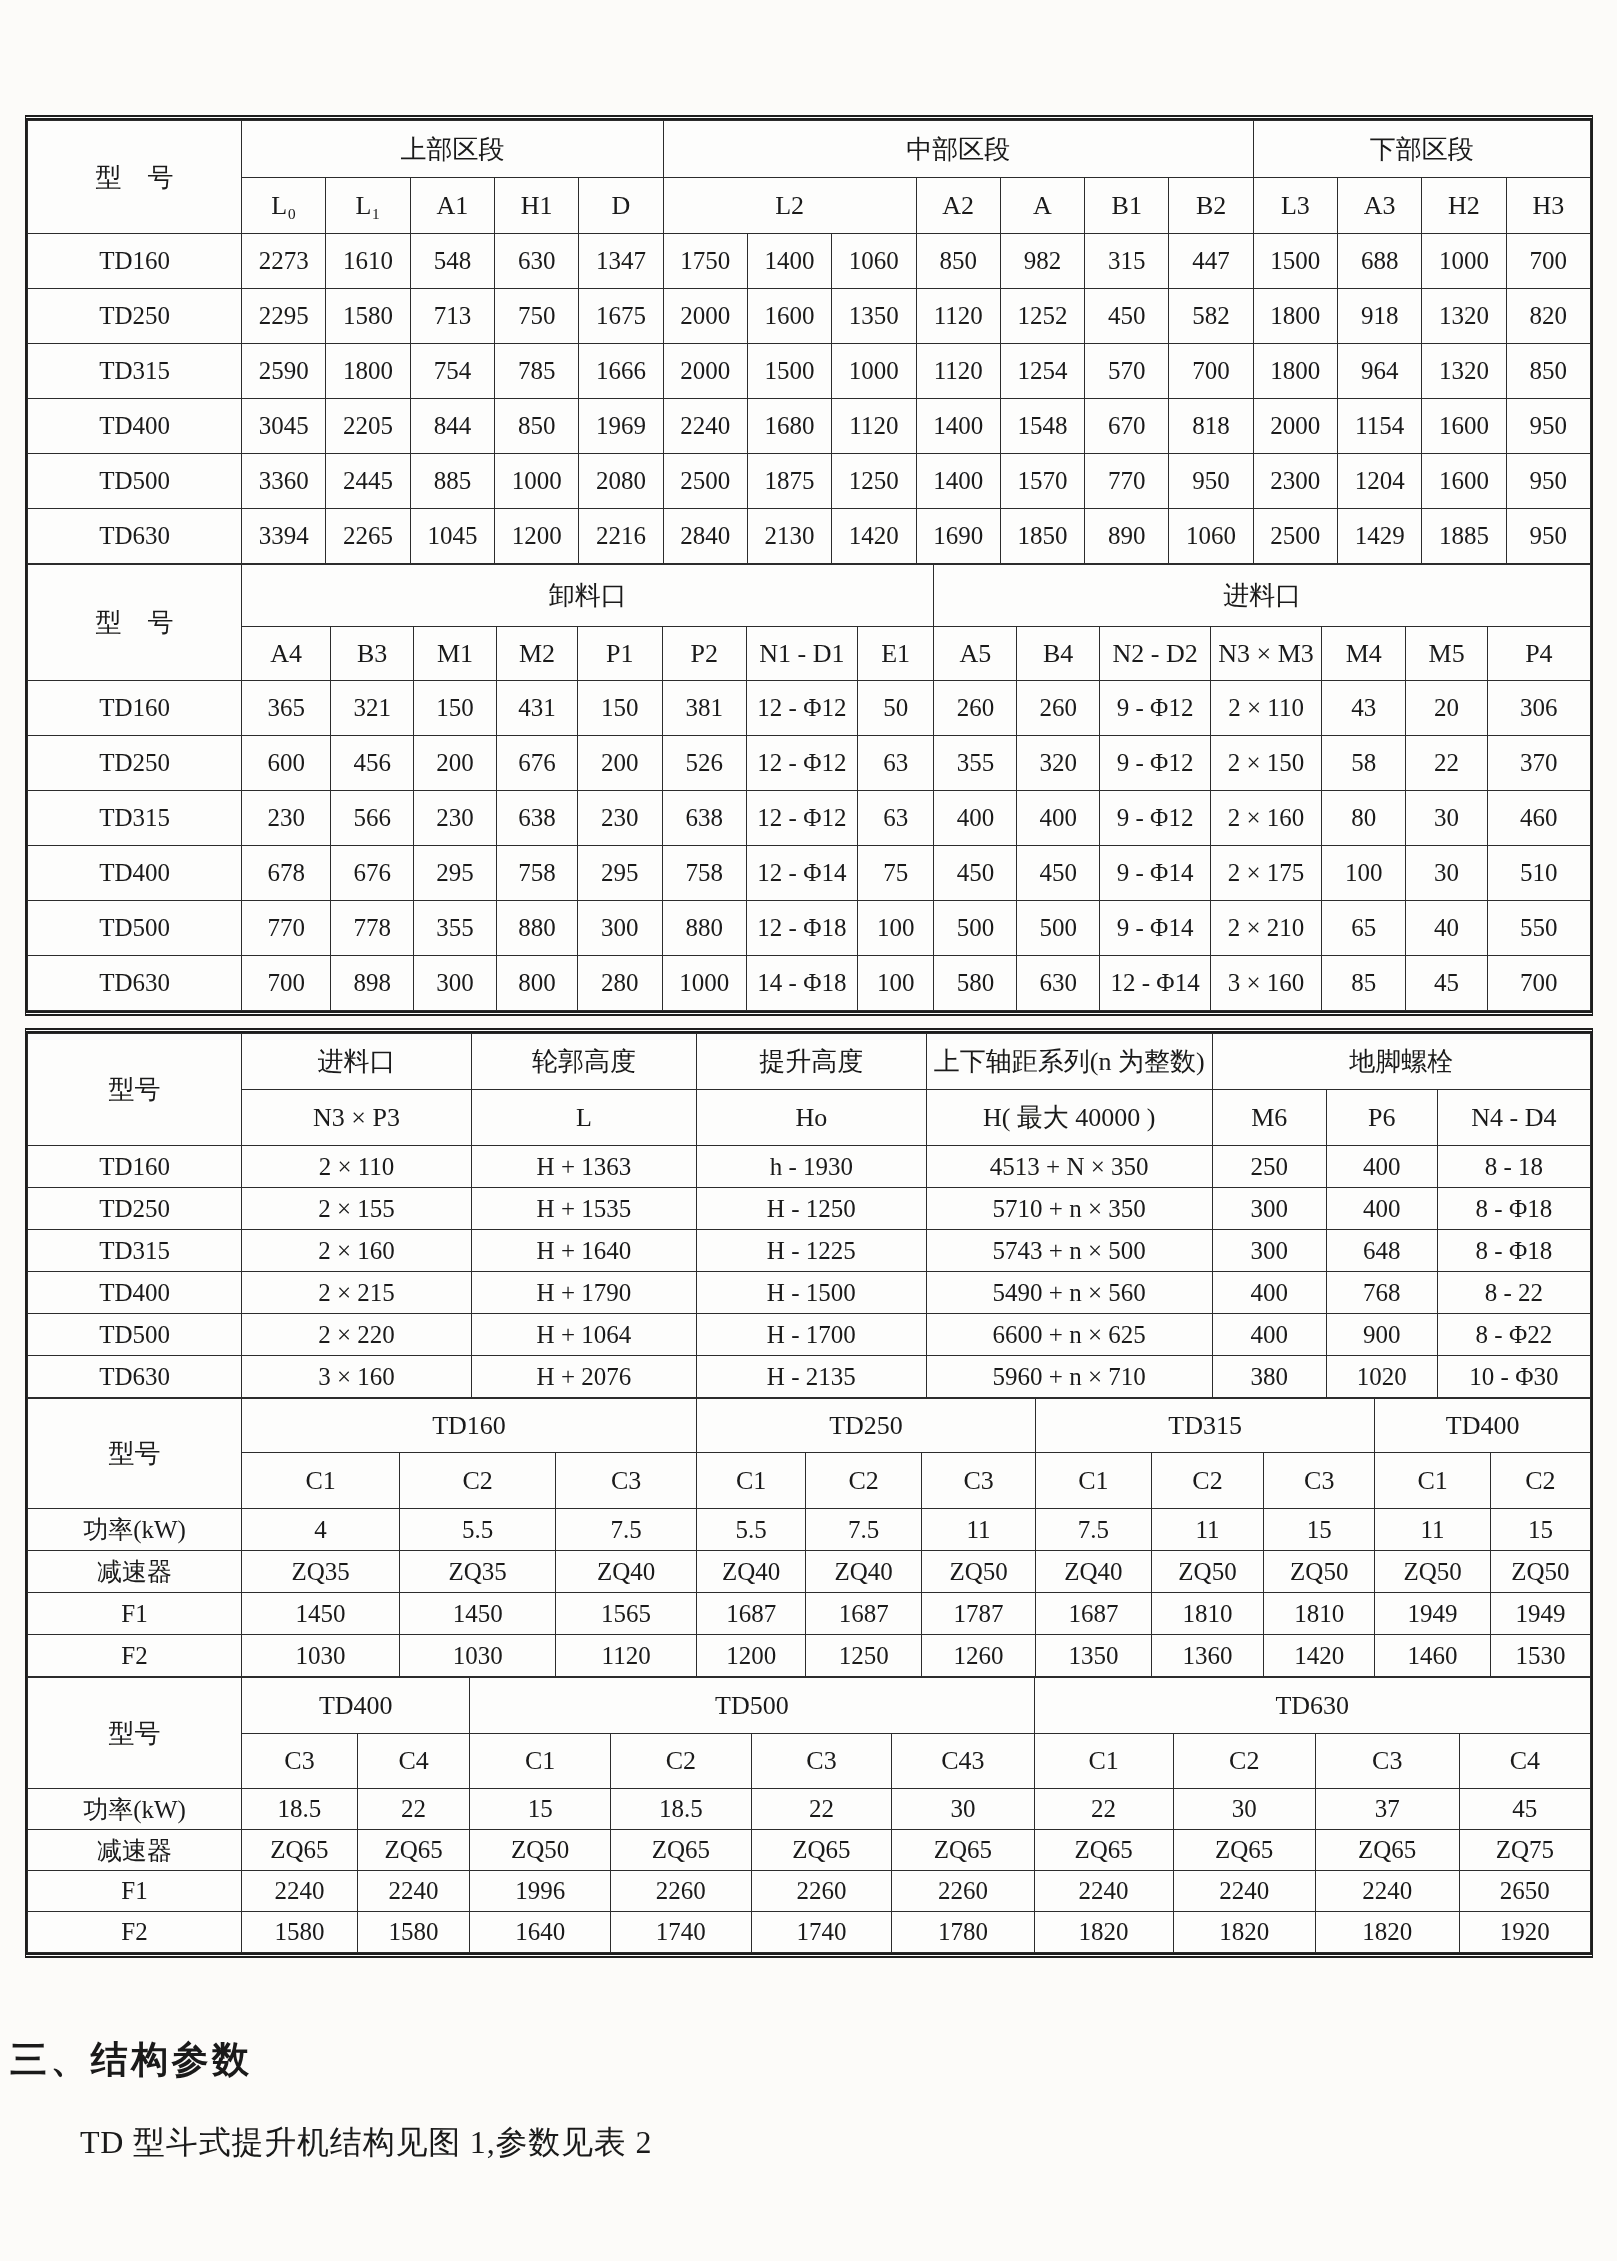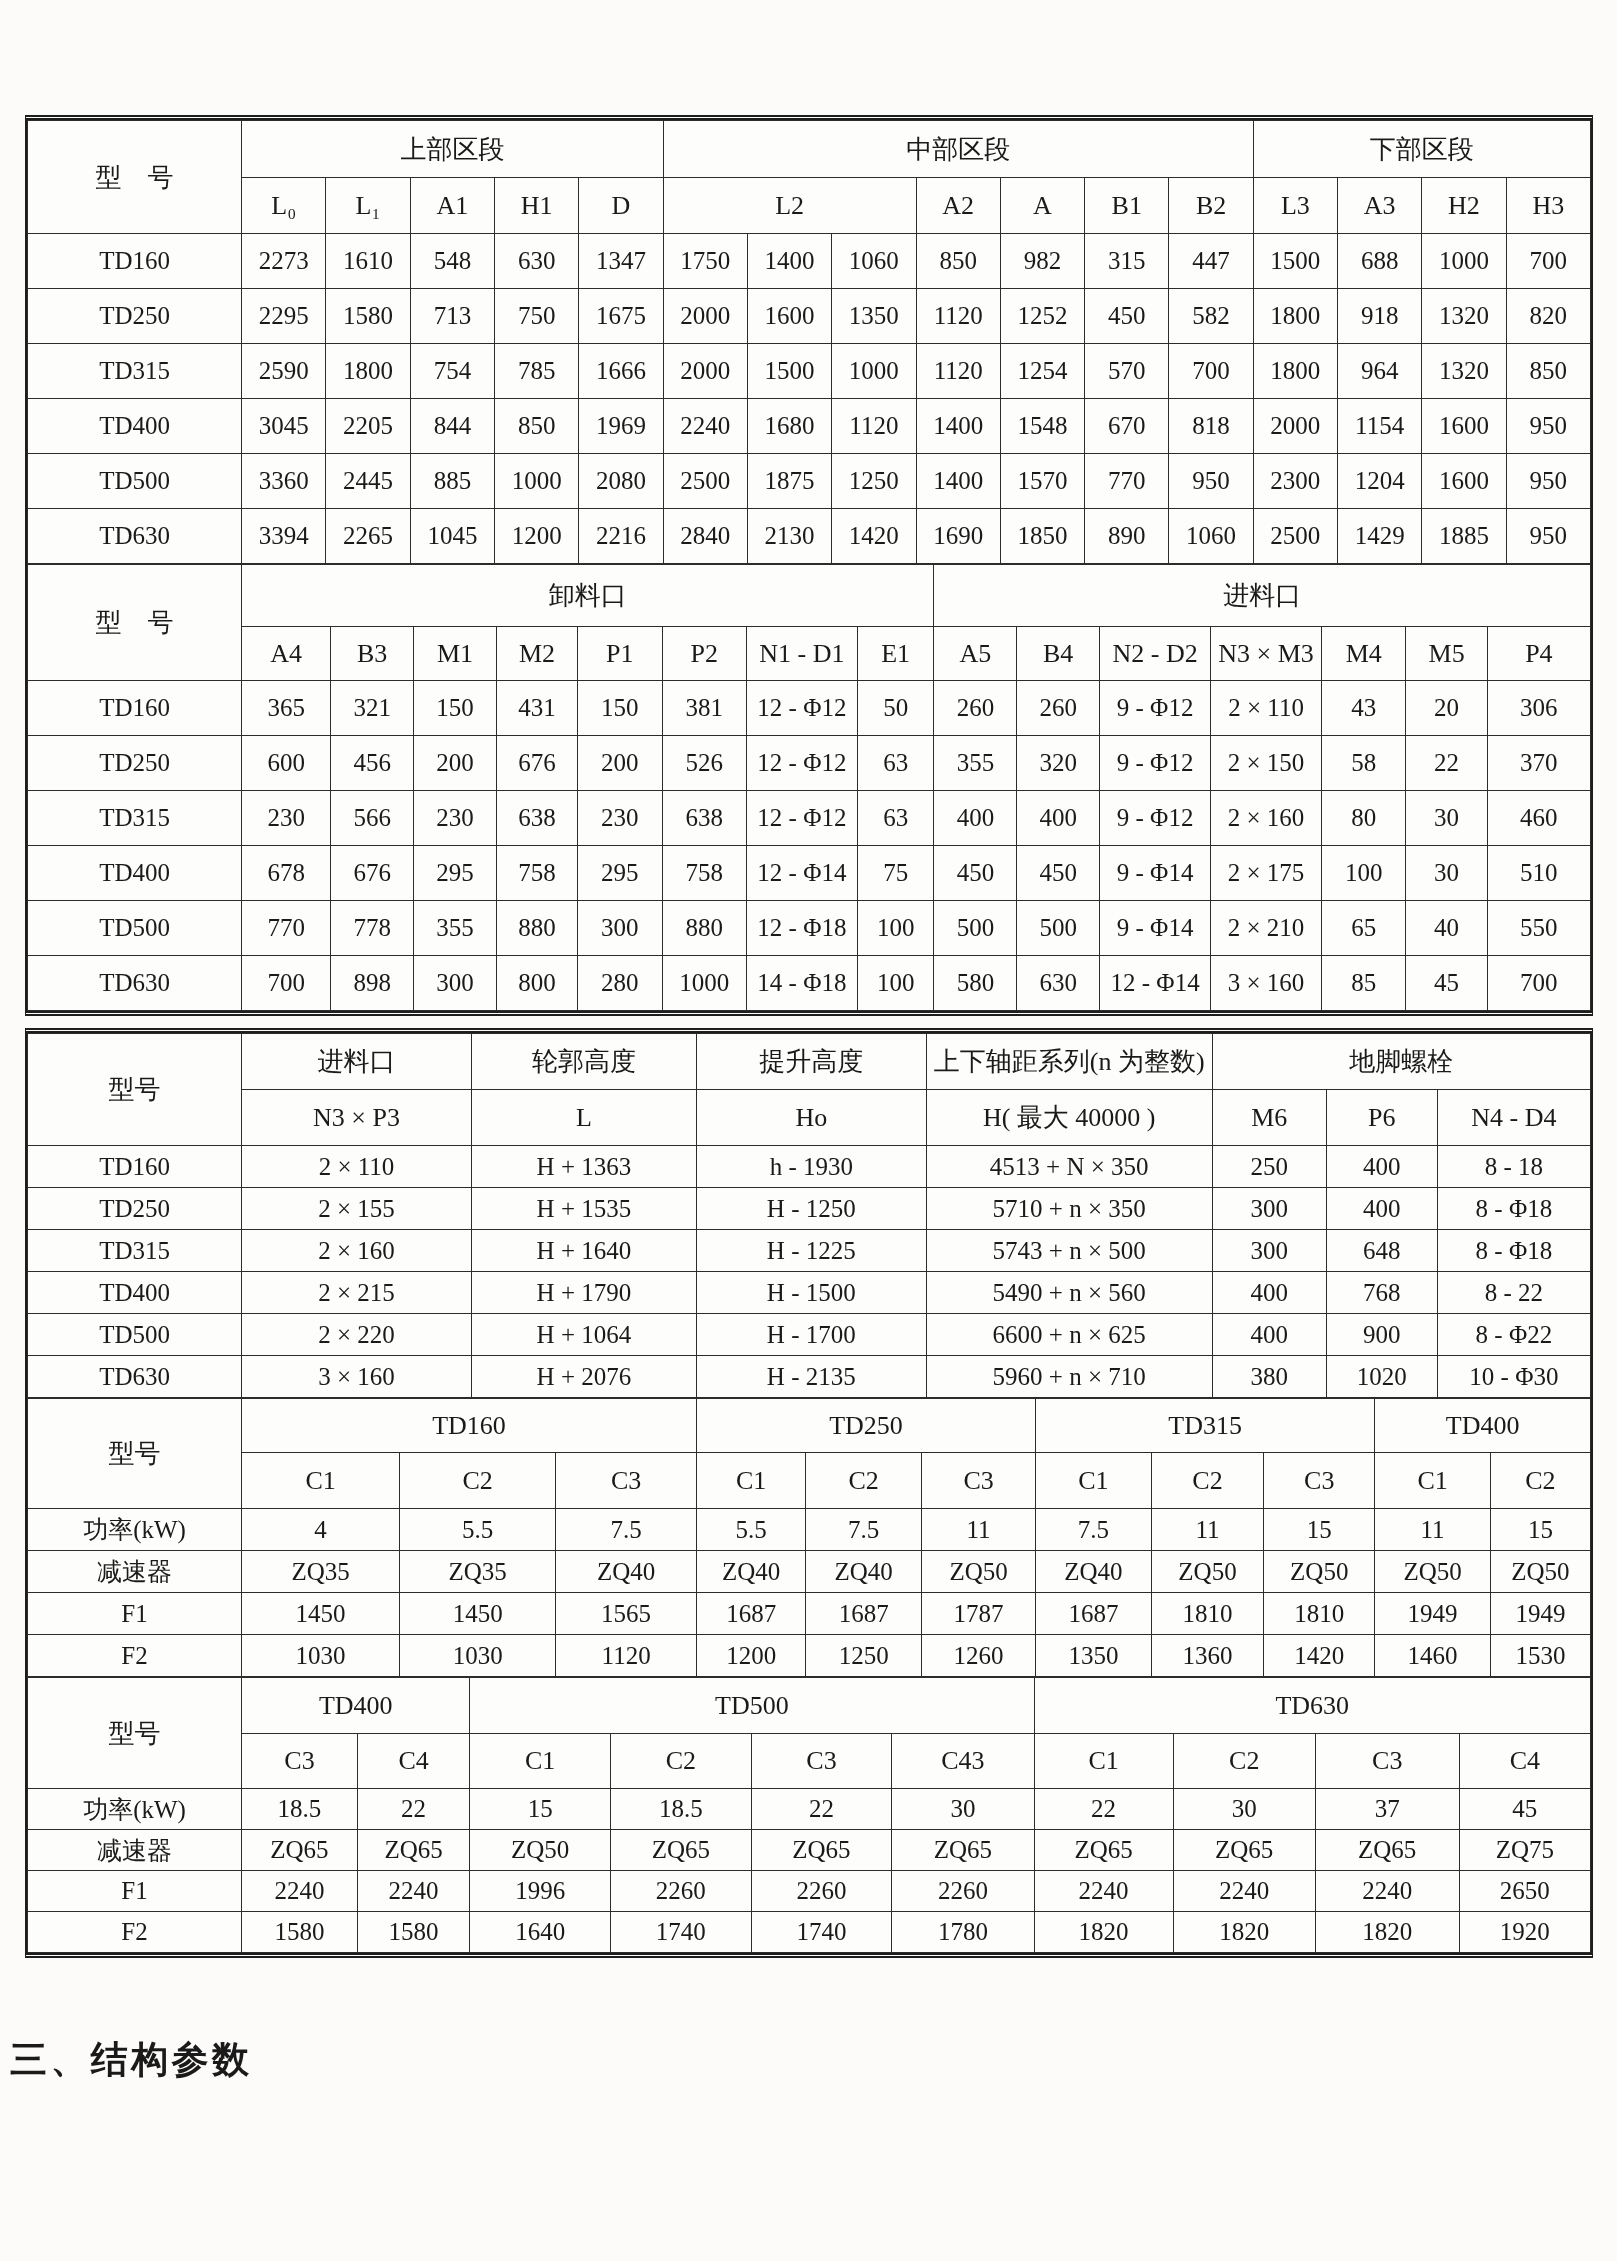--- a/index.html
+++ b/index.html
@@ -651,15 +651,16 @@
             <td>1820</td>
             <td>1820</td>
             <td>1820</td>
             <td>1920</td>
           </tr>
         </tbody>
     </table>
   </div>
 
   <div class="footer-heading">三、结构参数</div>
+  <div class="footer-line1">TD 型斗式提升机结构见图 1,参数见表 2</div>
 
 </div>
 
 
 </body></html>

